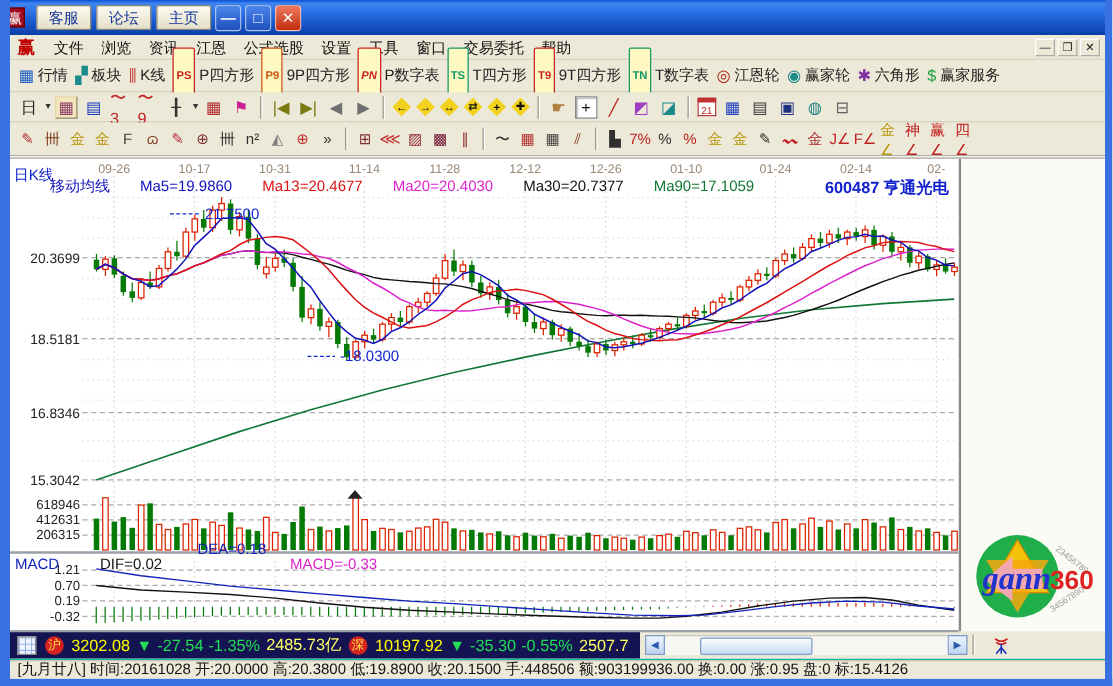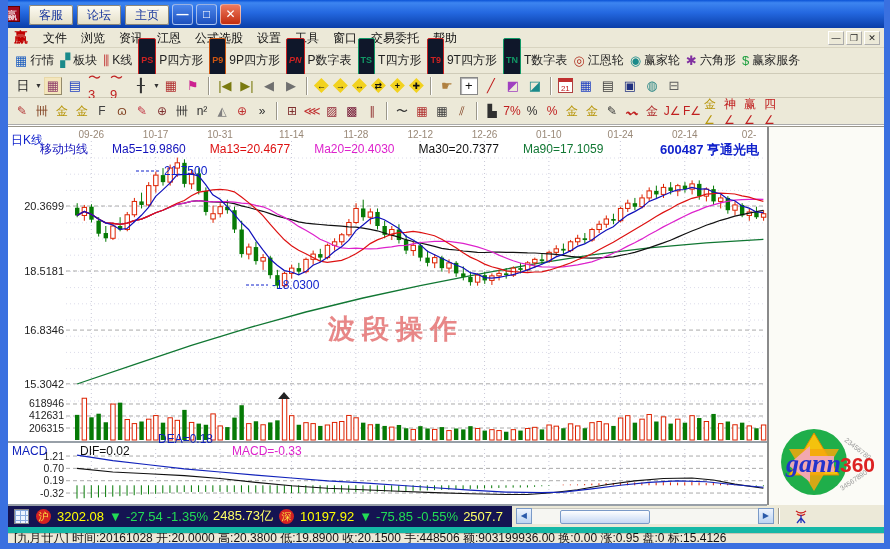--- a/index.html
+++ b/index.html
@@ -27,21 +27,21 @@
 .mdi-btns { margin-left:auto; display:flex; }
 .mdi-btn { width:16px; height:14px; background:#ece9d8; border:1px outset #fff; font-size:9px;
   line-height:12px; text-align:center; margin-left:2px; color:#222; }
 .toolbar { background:#ece9d8; display:flex; align-items:center; padding:0 4px; border-bottom:1px solid #cfcbb8; }
 .tb1 { height:26px; flex:0 0 26px; }
 .tb2 { height:24px; flex:0 0 24px; }
 .tb3 { height:28px; flex:0 0 28px; border-bottom:2px groove #fff; }
 .tbtn { display:inline-flex; align-items:center; margin:0 3px; font-size:12px; color:#222; white-space:nowrap; }
 .tbtn .glyph { font-size:13px; margin-right:3px; }
 .badge { font-size:9px; font-weight:bold; border:1px solid; border-radius:2px; padding:16px 2px; margin-right:3px;
-  background:#0f172a; line-height:11px; }
+  background:#fef9c3; line-height:11px; }
 .sep { width:2px; height:18px; border-left:1px solid #9b978a; border-right:1px solid #fff; margin:0 4px; }
 .ico { display:inline-flex; align-items:center; justify-content:center; width:18px; height:18px;
   margin:0 2px; font-size:13px; }
 .ico.small { width:16px; font-size:12px; }
 .ico.pressed { border:1px solid #888; background:#fff; box-shadow:inset 1px 1px 1px #aaa; }
 .ico.selected { border:1px outset #e8d8a8; background:#f4e6bc; }
 .dd { font-size:7px; color:#333; margin-left:1px; }
 .dmd { display:inline-flex; align-items:center; justify-content:center; width:15px; height:15px; margin:0 2px;
   background:#f2d21e; clip-path:polygon(50% 0,100% 50%,50% 100%,0 50%); color:#111; font-size:9px; font-weight:bold; }
 .cal { display:inline-block; width:15px; height:15px; border:1px solid #b04040; background:#fff; font-size:8px;
@@ -70,21 +70,21 @@
   linear-gradient(#fff,#fff) , #3a70c0; border:1px solid #888; margin-right:4px;
   background-image:linear-gradient(#88aadd 1px,transparent 1px),linear-gradient(90deg,#88aadd 1px,transparent 1px);
   background-size:5px 5px; background-color:#eef4ff; flex:0 0 15px; }
 .hscroll { display:flex; align-items:center; width:258px; height:16px; margin-left:4px; }
 .sb-btn { width:16px; height:16px; background:linear-gradient(#eef4fe,#bdd4f2); border:1px solid #7a9ac8;
   color:#2a5aaa; font-size:8px; line-height:14px; text-align:center; }
 .sb-track { flex:1; height:16px; background:#f6f6f2; border-top:1px solid #c8c8c0; position:relative; }
 .sb-thumb { position:absolute; left:28px; width:90px; height:14px; top:1px;
   background:linear-gradient(#fdfeff,#c6d8f4); border:1px solid #7a9ac8; border-radius:2px; }
 .recv { display:flex; align-items:center; font-size:13px; color:#111; margin-left:10px; }
-.statusbar2 { height:16px; flex:0 0 16px; background:#ece9d8; border-top:6px solid #14b8a6;
+.statusbar2 { height:16px; flex:0 0 16px; background:#ece9d8; border-top:1px solid #14b8a6;
   box-shadow:inset 0 1px 0 #c8c4b4; font-size:12px; color:#111; display:flex; align-items:center;
   padding:0 6px; white-space:nowrap; overflow:hidden;text-align:right; }
 </style>
 </head>
 <body>
 
 <div class="window">
 
   <div class="titlebar">
     <div class="title-icon">赢</div>
@@ -716,21 +716,20 @@
           <line x1="748.25" y1="358.3" x2="748.25" y2="358.84405000000004" stroke="#067a06" stroke-width="1"></line>
           <line x1="755.4000000000001" y1="358.3" x2="755.4000000000001" y2="359.2672" stroke="#067a06" stroke-width="1"></line>
           <polyline points="69.0,341.4 104.8,345.0 140.5,346.7 176.3,348.6 212.0,351.5 247.8,355.4 283.5,358.8 319.3,361.2 355.0,362.7 390.8,364.3 426.5,365.6 462.3,366.8 498.0,367.5 519.5,367.5 540.9,366.0 569.5,362.7 598.1,357.8 626.7,353.9 655.3,351.5 683.9,351.0 705.4,353.0 726.8,357.1 755.4,361.2" fill="none" stroke="#111111" stroke-width="1.1"></polyline>
           <polyline points="69.0,328.1 104.8,333.6 140.5,337.7 176.3,341.9 212.0,345.0 247.8,348.1 283.5,351.0 319.3,353.9 355.0,355.9 390.8,358.3 426.5,360.7 462.3,363.1 498.0,365.1 533.8,365.6 555.2,365.1 583.8,361.9 612.4,358.3 641.0,355.4 669.6,353.9 698.2,354.7 726.8,357.8 755.4,360.2" fill="none" stroke="#1122bb" stroke-width="1.1"></polyline>
         </svg>
       <div class="klabel">日K线</div>
       <div class="ma-row">
         <span style="color:#1111bb">移动均线</span><span id="ma-items"><span style="color: rgb(17, 17, 187); margin-left: 12px;">Ma5=19.9860</span><span style="color: rgb(221, 17, 17); margin-left: 12px;">Ma13=20.4677</span><span style="color: rgb(221, 34, 204); margin-left: 12px;">Ma20=20.4030</span><span style="color: rgb(17, 17, 17); margin-left: 12px;">Ma30=20.7377</span><span style="color: rgb(17, 119, 51); margin-left: 12px;">Ma90=17.1059</span></span>
       </div>
       <div class="stock-label">600487 亨通光电</div>
-      <div class="watermark">波段操作</div>
       <div class="macd-hdr">
         <span style="left:4px;top:317px;color:#1122bb">MACD</span>
         <span style="left: 72px; top: 317px; color: rgb(17, 17, 17);" id="dif-label">DIF=0.02</span>
         <span style="left: 150px; top: 305px; color: rgb(17, 34, 187);" id="dea-label">DEA=0.18</span>
         <span style="left: 224px; top: 317px; color: rgb(221, 34, 204);" id="macd-label">MACD=-0.33</span>
       </div>
     </div>
     <div class="right-panel">
       <div class="logo-box">
         <svg width="104" height="74" viewBox="0 0 104 74">
@@ -752,21 +751,21 @@
       <span class="grid-ico"></span>
       <span class="mkt-icon">沪</span>
       <span class="num">3202.08</span>
       <span class="chg">▼</span>
       <span class="chg">-27.54</span>
       <span class="chg">-1.35%</span>
       <span class="amt">2485.73亿</span>
       <span class="mkt-icon">深</span>
       <span class="num">10197.92</span>
       <span class="chg">▼</span>
-      <span class="chg">-75.85</span>
+      <span class="chg">-35.30</span>
       <span class="chg">-0.55%</span>
       <span class="amt">2507.7</span>
     </div>
     <div class="hscroll">
       <div class="sb-btn">◀</div>
       <div class="sb-track">
         <div class="sb-thumb"></div>
       </div>
       <div class="sb-btn">▶</div>
     </div>

